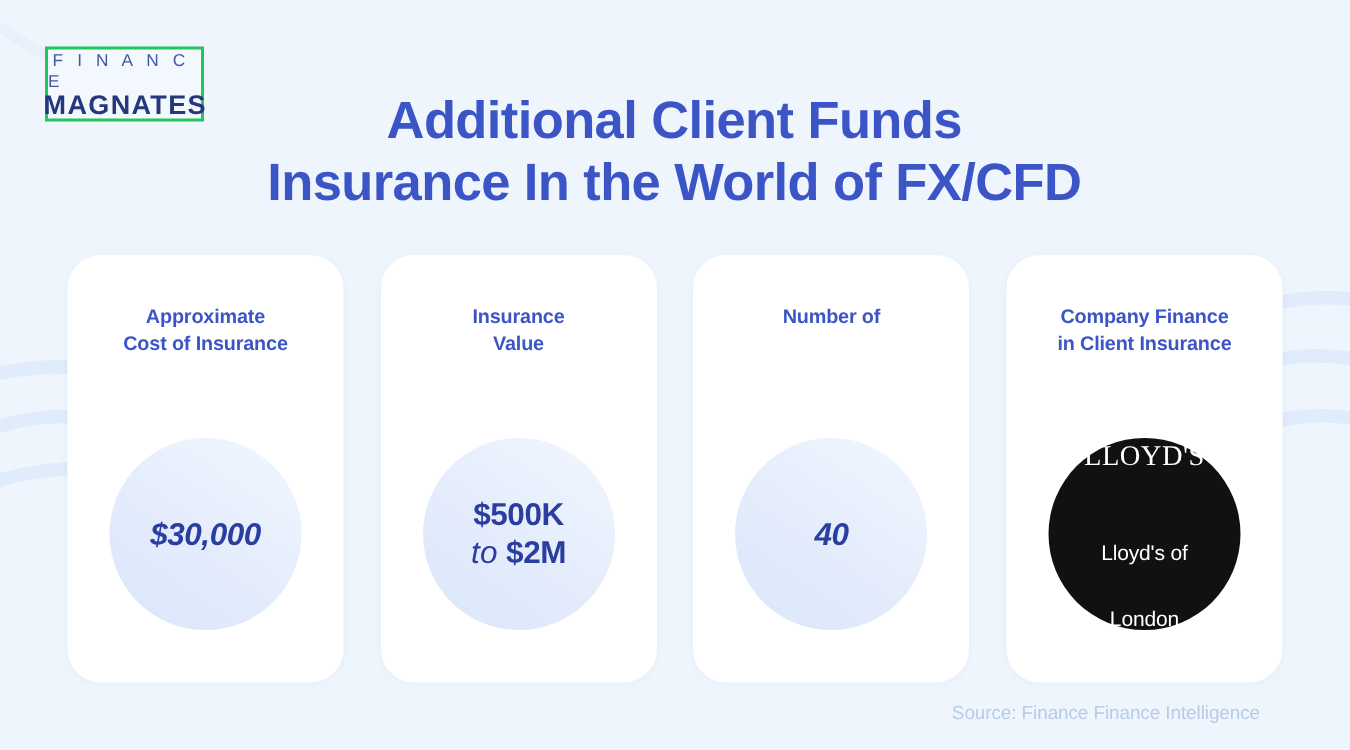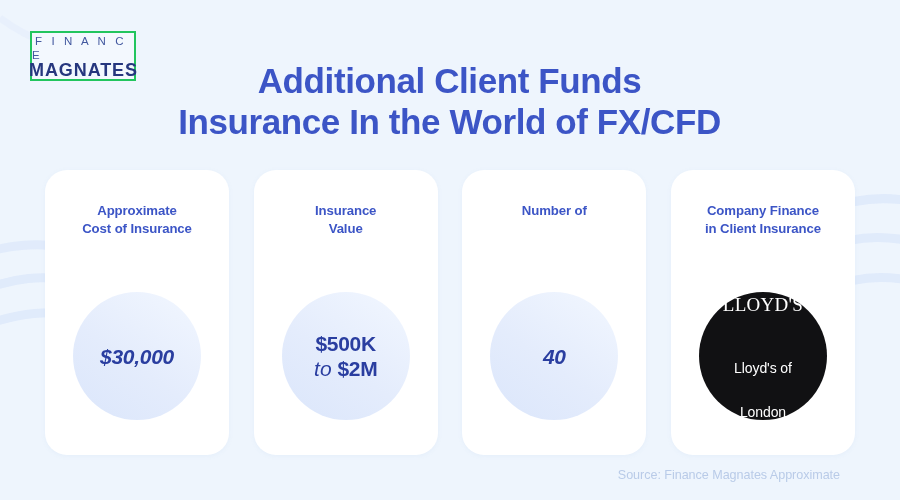--- a/index.html
+++ b/index.html
@@ -252,13 +252,13 @@
       <div id="lloyds-wordmark">LLOYD'S</div>
       <div id="lloyds-sub">
         <span class="sl">Lloyd's of</span>
         <span class="sl">London</span>
       </div>
     </div>
   </div>
 
 </div>
 
-<div id="source-note">Source: Finance Magnates Approximate</div>
+<div id="source-note">Source: Finance Finance Intelligence</div>
 
 </body></html>

